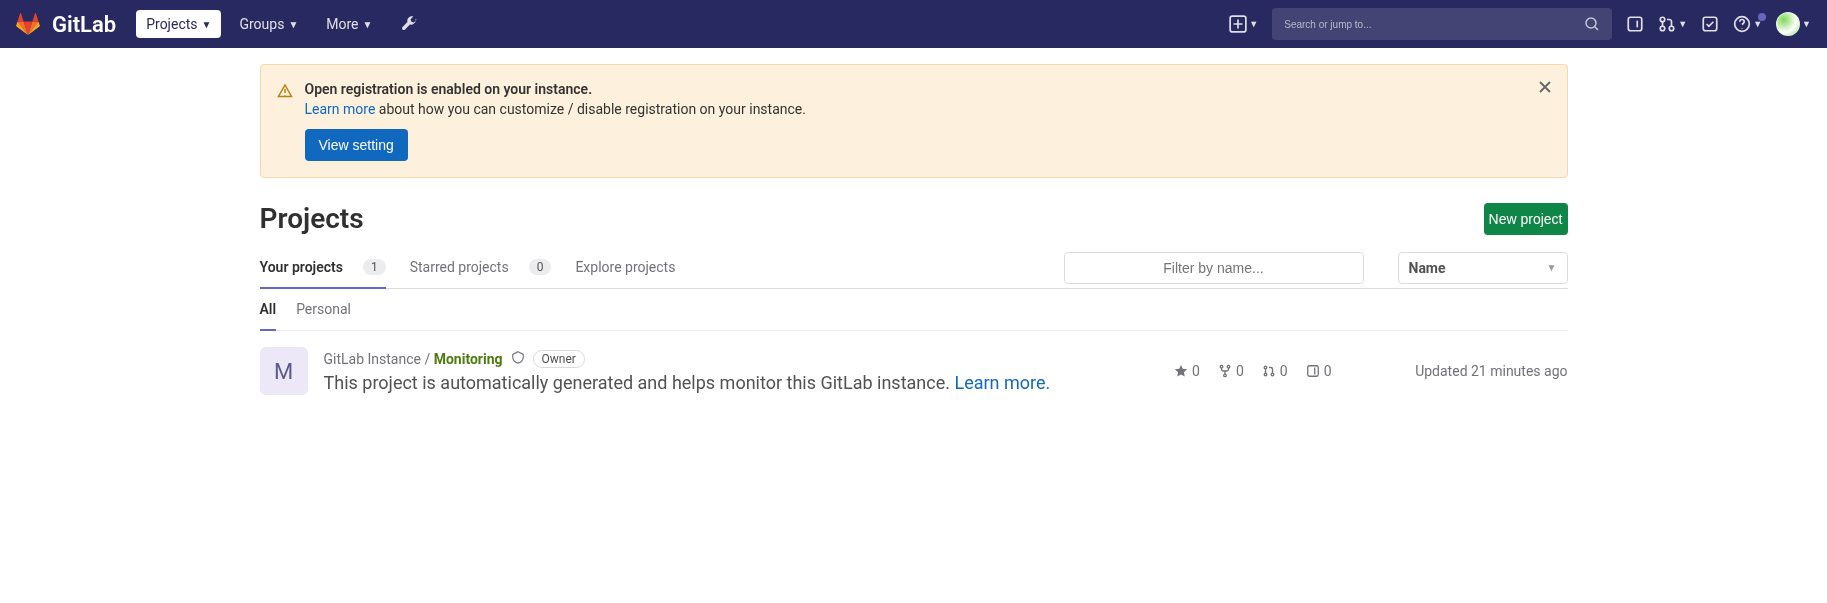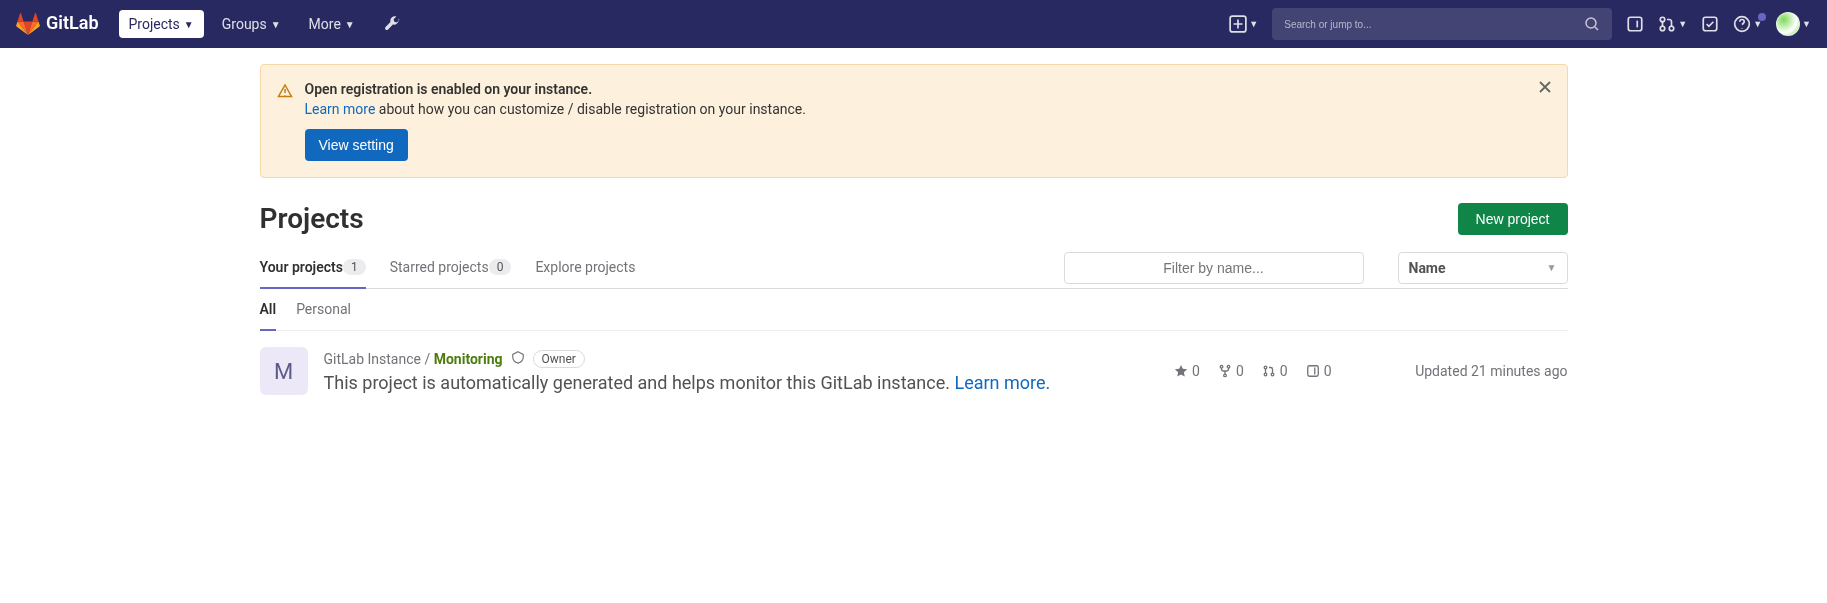--- a/index.html
+++ b/index.html
@@ -1,19 +1,19 @@
 <!DOCTYPE html>
 <html><head>
 <meta charset="utf-8">
 <style>
 * { box-sizing: border-box; margin: 0; padding: 0; }
 body { font-family: -apple-system, BlinkMacSystemFont, "Segoe UI", Roboto, sans-serif; font-size: 14px; color: #303030; background: #fff; }
 .navbar { background: #292961; height: 48px; display: flex; align-items: center; padding: 0 16px; color: #fff; }
 .navbar-left { display: flex; align-items: center; gap: 8px; }
-.logo { display: flex; gap: 6px; font-size: 18px; font-weight: 600; margin-right: 12px; }
+.logo { display: flex; align-items: center; gap: 12px; font-size: 22px; font-weight: 600; margin-right: 12px; }
 .logo svg { width: 24px; height: 24px; }
 .nav-item { padding: 6px 10px; border-radius: 4px; cursor: pointer; display: flex; align-items: center; gap: 4px; color: rgba(255,255,255,0.85); font-size: 14px; }
 .nav-item.active { background: #fff; color: #292961; }
 .nav-item .chev { font-size: 10px; }
 .nav-spacer { flex: 1; }
 .navbar-right { display: flex; align-items: center; gap: 14px; }
 .search-box { background: rgba(255,255,255,0.12); border-radius: 4px; height: 32px; width: 340px; display: flex; align-items: center; padding: 0 12px; color: rgba(255,255,255,0.7); }
 .search-box input { background: transparent; border: none; outline: none; color: #86efac; flex: 1; font-size: 10px; }
 .search-box input::placeholder { color: rgba(255,255,255,0.6); }
 .nav-icon { color: rgba(255,255,255,0.85); cursor: pointer; display: flex; align-items: center; gap: 2px; position: relative; }
@@ -29,24 +29,24 @@
 .alert-body { flex: 1; }
 .alert-title { font-weight: 600; color: #333; margin-bottom: 4px; }
 .alert-text { color: #333; }
 .alert-text a { color: #1068bf; text-decoration: none; }
 .alert-btn { background: #1068bf; color: #fff; border: none; padding: 8px 14px; border-radius: 4px; margin-top: 12px; cursor: pointer; font-size: 14px; }
 .alert-close { position: absolute; top: 14px; right: 14px; cursor: pointer; color: #666; }
 .alert-close svg { width: 16px; height: 16px; }
 
 .page-hdr { display: flex; align-items: center; justify-content: space-between; margin-top: 24px; margin-bottom: 12px; }
 .page-title { font-size: 28px; font-weight: 600; color: #303030; }
-.btn-new { background: #108548; color: #fff; border: none; padding: 8px 18px; border-radius: 4px; cursor: pointer; font-size: 14px; }
+.btn-new { background: #108548; color: #fff; border: none; padding: 8px 5px; border-radius: 4px; cursor: pointer; font-size: 14px; }
 
 .tabs { display: flex; align-items: center; border-bottom: 1px solid #dbdbdb; gap: 24px; }
-.tab { padding: 12px 0; cursor: pointer; color: #737278; display: flex; align-items: center; gap: 0; border-bottom: 2px solid transparent; margin-bottom: -1px; }
+.tab { padding: 12px 0; cursor: pointer; color: #737278; display: flex; align-items: center; gap: 20px; border-bottom: 2px solid transparent; margin-bottom: -1px; }
 .tab.active { color: #303030; font-weight: 600; border-bottom-color: #6666c4; }
 .badge { background: #ececef; color: #525252; border-radius: 10px; padding: 1px 8px; font-size: 12px; font-weight: normal; }
 .tabs-spacer { flex: 1; }
 .filter-input { border: 1px solid #dbdbdb; border-radius: 4px; padding: 7px 10px; width: 300px; font-size: 14px; text-align: center; }
 .sort-select { border: 1px solid #dbdbdb; border-radius: 4px; padding: 7px 10px; width: 170px; font-size: 14px; color: #525252; display: flex; justify-content: space-between; align-items: center; cursor: pointer; margin-left: 10px; font-weight: bold; }
 
 .subtabs { display: flex; gap: 20px; border-bottom: 1px solid #ececef; }
 .subtab { padding: 12px 0; cursor: pointer; color: #737278; border-bottom: 2px solid transparent; margin-bottom: -1px; }
 .subtab.active { color: #303030; font-weight: 600; border-bottom-color: #6666c4; }
 

